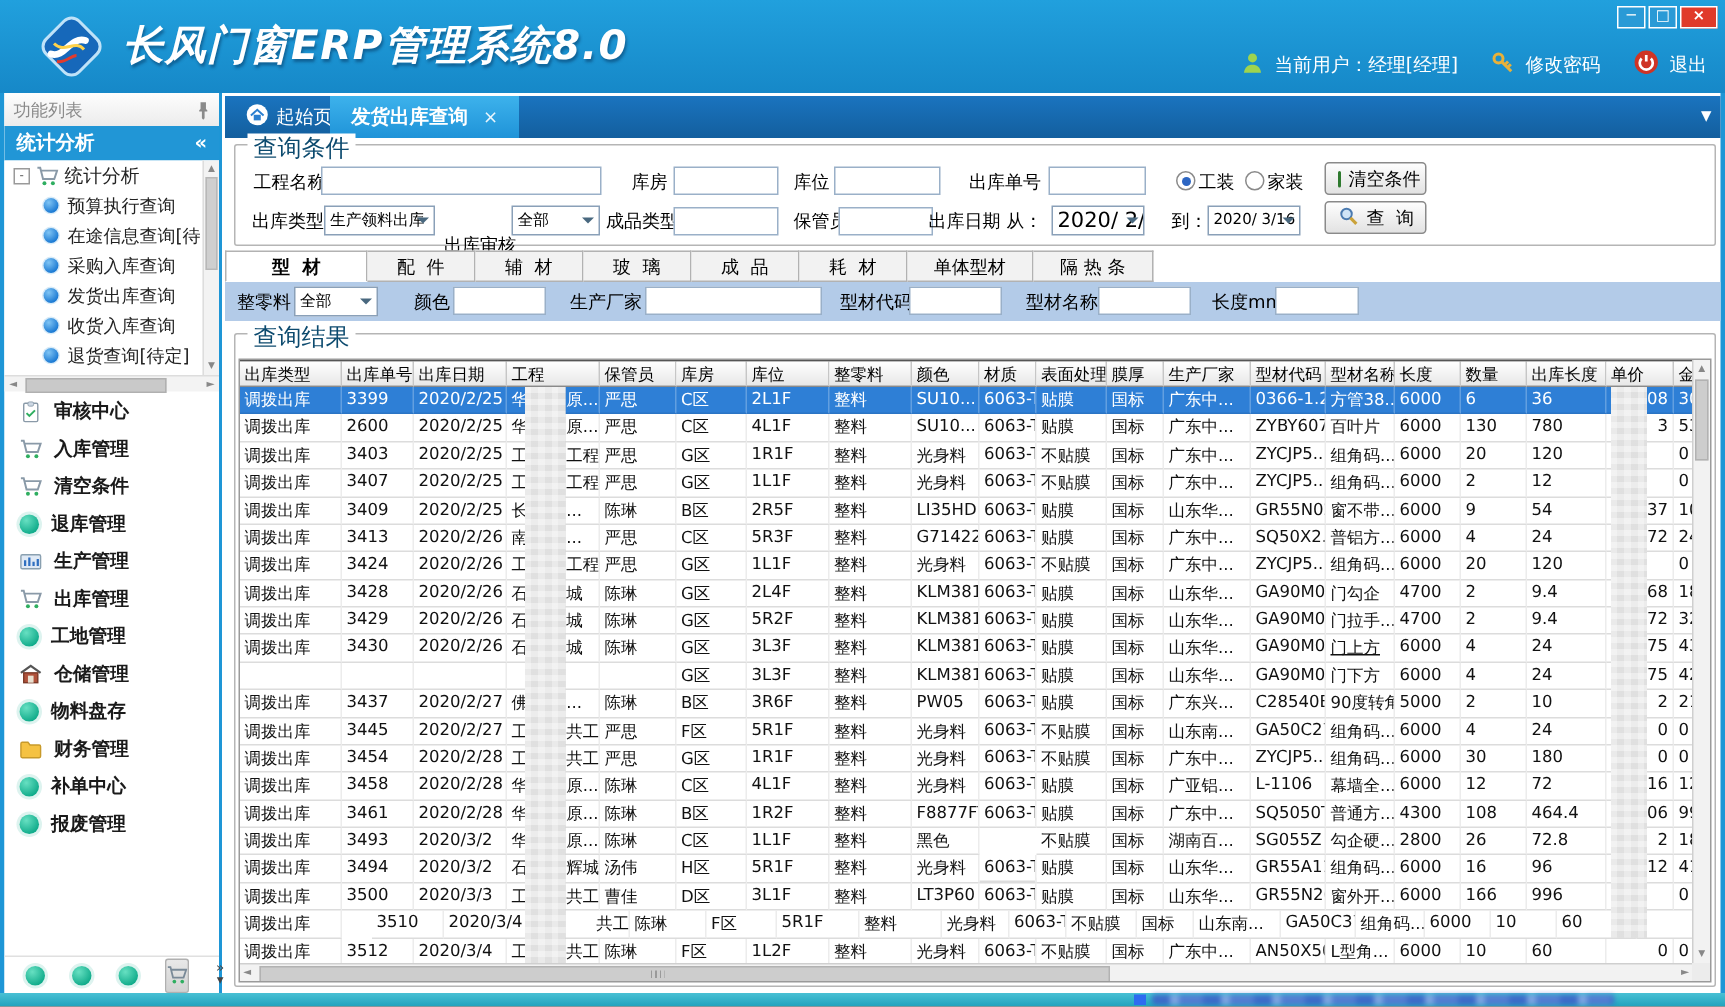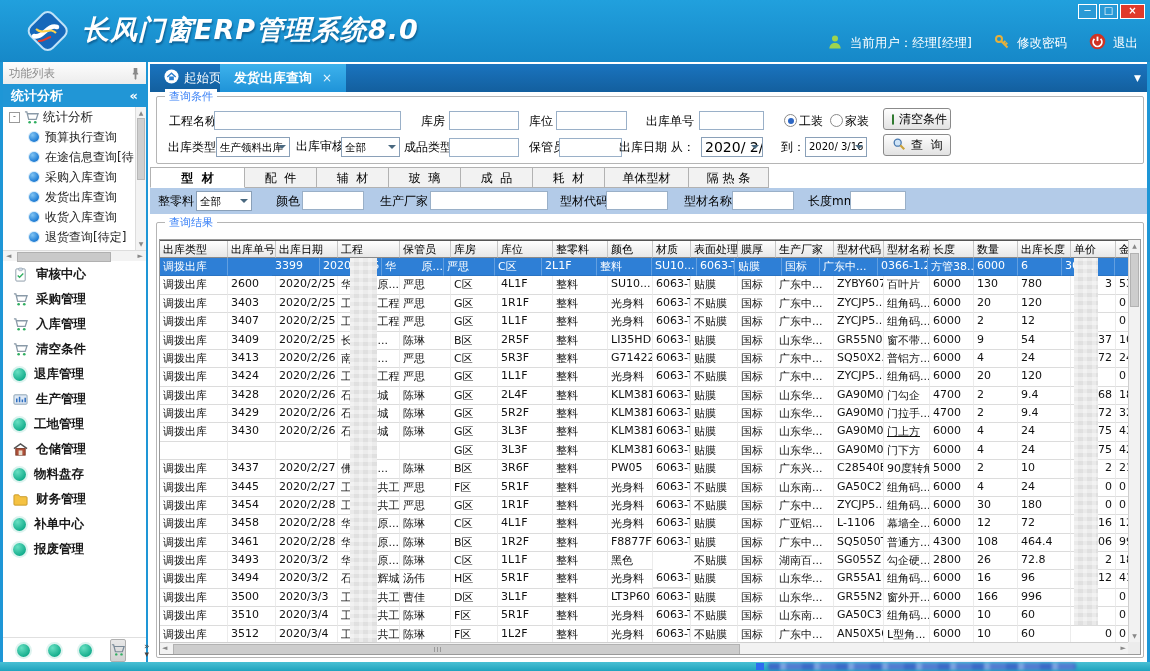--- a/index.html
+++ b/index.html
@@ -57,21 +57,21 @@
   .tabbar{position:absolute;left:150px;top:64px;right:3px;height:28px;background:linear-gradient(#1a74bf,#135f9e);}
   .tab-home{position:absolute;left:2px;top:0;height:28px;display:flex;align-items:center;gap:5px;
             padding:0 12px;color:#fff;font-size:12.5px;cursor:pointer;}
   .tab-active{position:absolute;left:70px;top:0;height:28px;display:flex;align-items:center;gap:10px;
             padding:0 14px;color:#fff;font-size:13px;font-weight:bold;cursor:pointer;
             background:linear-gradient(#3db2ec,#1f93d8);}
   .tab-close{font-weight:normal;font-size:12px;opacity:.9;}
   .tab-caret{position:absolute;right:6px;top:9px;color:#fff;font-size:9px;}
   
   .gbox{position:absolute;border:1px solid #b5b5b5;border-radius:2px;background:#fff;}
-  .gbox>.glabel{position:absolute;top:-8px;left:8px;background:#fff;padding:0 4px;font-size:11px;color:#3b82f6;}
+  .gbox>.glabel{position:absolute;top:-8px;left:8px;background:#fff;padding:0 4px;font-size:16px;color:#0c4a6e;}
   .querybox{left:156px;top:96px;width:986px;height:66px;}
   .qlbl{position:absolute;font-size:12px;color:#000;line-height:20px;}
   .qinput{position:absolute;height:19px;border:1px solid #9ab0c8;background:#fff;box-sizing:border-box;
           font-size:11px;padding:0 3px;font-family:inherit;}
   .combo{position:absolute;height:20px;border:1px solid #8aa0b8;background:#fff;box-sizing:border-box;
          font-size:10.5px;line-height:18px;padding:0 13px 0 3px;overflow:hidden;white-space:nowrap;cursor:pointer;}
   .combo::after{content:"";position:absolute;right:3px;top:7px;border:4px solid transparent;border-top-color:#49687f;}
   .radio{display:inline-block;width:11px;height:11px;border-radius:50%;border:1px solid #8a8a8a;
          background:#fff;position:relative;vertical-align:-2px;cursor:pointer;}
   .radio.on::after{content:"";position:absolute;left:2.5px;top:2.5px;width:6px;height:6px;border-radius:50%;background:#2d66c3;}
@@ -241,56 +241,56 @@
           <span>审核中心</span>
         </div>
         <div class="menu-item">
           <span style="display:flex;align-items:center;">
             <svg width="15" height="15" viewBox="0 0 16 16">
               <path d="M1 2h2l2 8h8l2-6H4" fill="none" stroke="#8a9aa8" stroke-width="1.4"></path>
               <circle cx="6" cy="13" r="1.4" fill="#2fae60"></circle>
               <circle cx="12" cy="13" r="1.4" fill="#2fae60"></circle>
             </svg>
           </span>
-          <span>采购管理</span>
+          <span>入库管理</span>
         </div>
         <div class="menu-item">
           <span style="display:flex;align-items:center;">
             <svg width="15" height="15" viewBox="0 0 16 16">
               <path d="M1 2h2l2 8h8l2-6H4" fill="none" stroke="#8a9aa8" stroke-width="1.4"></path>
               <circle cx="6" cy="13" r="1.4" fill="#2fae60"></circle>
               <circle cx="12" cy="13" r="1.4" fill="#2fae60"></circle>
             </svg>
           </span>
-          <span>入库管理</span>
+          <span>清空条件</span>
+        </div>
+        <div class="menu-item">
+          <span style="display:flex;align-items:center;">
+            <span class="gdot"></span>
+          </span>
+          <span>退库管理</span>
+        </div>
+        <div class="menu-item">
+          <span style="display:flex;align-items:center;">
+            <svg width="15" height="15" viewBox="0 0 16 16">
+              <rect x="1" y="3" width="14" height="10" rx="1" fill="#dfe9f5" stroke="#8aa0b0"></rect>
+              <path d="M4 11V7M7 11V5M10 11V8M13 11V6" stroke="#2f6fc0" stroke-width="1.6"></path>
+            </svg>
+          </span>
+          <span>生产管理</span>
         </div>
         <div class="menu-item">
           <span style="display:flex;align-items:center;">
             <svg width="15" height="15" viewBox="0 0 16 16">
               <path d="M1 2h2l2 8h8l2-6H4" fill="none" stroke="#8a9aa8" stroke-width="1.4"></path>
               <circle cx="6" cy="13" r="1.4" fill="#2fae60"></circle>
               <circle cx="12" cy="13" r="1.4" fill="#2fae60"></circle>
             </svg>
           </span>
-          <span>清空条件</span>
-        </div>
-        <div class="menu-item">
-          <span style="display:flex;align-items:center;">
-            <span class="gdot"></span>
-          </span>
-          <span>退库管理</span>
-        </div>
-        <div class="menu-item">
-          <span style="display:flex;align-items:center;">
-            <svg width="15" height="15" viewBox="0 0 16 16">
-              <rect x="1" y="3" width="14" height="10" rx="1" fill="#dfe9f5" stroke="#8aa0b0"></rect>
-              <path d="M4 11V7M7 11V5M10 11V8M13 11V6" stroke="#2f6fc0" stroke-width="1.6"></path>
-            </svg>
-          </span>
-          <span>生产管理</span>
+          <span>出库管理</span>
         </div>
         <div class="menu-item">
           <span style="display:flex;align-items:center;">
             <span class="gdot"></span>
           </span>
           <span>工地管理</span>
         </div>
         <div class="menu-item">
           <span style="display:flex;align-items:center;">
             <svg width="15" height="15" viewBox="0 0 16 16">
@@ -373,21 +373,21 @@
     <span style="position:absolute;left:627px;top:17px;" class="radio on"></span>
     <span class="qlbl" style="left:642px;top:14px;">工装</span>
     <span style="position:absolute;left:673px;top:17px;" class="radio"></span>
     <span class="qlbl" style="left:688px;top:14px;">家装</span>
     <div class="btn" style="left:726px;top:11px;width:68px;">
       <span class="greenrect"></span><span>清空条件</span>
     </div>
 
     <div class="qlbl" style="left:11px;top:40px;">出库类型</div>
     <div class="combo" style="left:59px;top:40px;width:74px;"><span>生产领料出库</span></div>
-    <div class="qlbl" style="left:139px;top:39px;">出库审核</div>
+    <div class="qlbl" style="left:139px;top:56px;">出库审核</div>
     <div class="combo" style="left:184px;top:40px;width:59px;"><span>全部</span></div>
     <div class="qlbl" style="left:247px;top:40px;">成品类型</div>
     <input class="qinput" style="left: 292px; top: 41px; width: 70px;">
     <div class="qlbl" style="left:372px;top:40px;">保管员</div>
     <input class="qinput" style="left: 402px; top: 41px; width: 63px;">
     <div class="qlbl" style="left:462px;top:40px;">出库日期 从：</div>
     <div class="combo" style="left:544px;top:40px;width:62px;font-size:14px;"><span>2020/ 2/16</span></div>
     <div class="qlbl" style="left:624px;top:40px;">到：</div>
     <div class="combo" style="left:648px;top:40px;width:62px;font-size:10px;"><span>2020/ 3/16</span></div>
     <div class="btn" style="left:726px;top:37px;width:68px;">
@@ -446,21 +446,21 @@
           <span class="ghc" style="width: 46px;">型材名称</span>
           <span class="ghc" style="width: 44px;">长度</span>
           <span class="ghc" style="width: 44px;">数量</span>
           <span class="ghc" style="width: 53px;">出库长度</span>
           <span class="ghc" style="width: 45px;">单价</span>
           <span class="ghc" style="width: 30px;">金</span>
         </div>
       <div class="grid-body" id="gridBody">
           <div class="grow sel">
             <span class="gc" style="width: 68px;">调拨出库</span>
-            <span class="gc" style="width: 48px; margin-left: 44px;">3399</span>
+            <span class="gc" style="width: 48px;">3399</span>
             <span class="gc" style="width: 62px;">2020/2/25</span>
             <span class="gc" style="width: 62px;">华　　 原...</span>
             <span class="gc" style="width: 51px;">严思</span>
             <span class="gc" style="width: 47px;">C区</span>
             <span class="gc" style="width: 55px;">2L1F</span>
             <span class="gc" style="width: 55px;">整料</span>
             <span class="gc" style="width: 45px;">SU10...</span>
             <span class="gc" style="width: 38px;">6063-T5</span>
             <span class="gc" style="width: 47px;">贴膜</span>
             <span class="gc" style="width: 38px;">国标</span>
@@ -864,21 +864,21 @@
             <span class="gc" style="width: 50px;">GR55N26</span>
             <span class="gc" style="width: 46px;">窗外开...</span>
             <span class="gc" style="width: 44px;">6000</span>
             <span class="gc" style="width: 44px;">166</span>
             <span class="gc" style="width: 53px;">996</span>
             <span class="gc price" style="width: 45px;"></span>
             <span class="gc" style="width: 30px;">0</span>
           </div>
           <div class="grow">
             <span class="gc" style="width: 68px;">调拨出库</span>
-            <span class="gc" style="width: 48px;">3510</span>
+            <span class="gc" style="width: 48px; margin-left: 20px;">3510</span>
             <span class="gc" style="width: 62px;">2020/3/4</span>
             <span class="gc" style="width: 62px;">工　　 共工程</span>
             <span class="gc" style="width: 51px;">陈琳</span>
             <span class="gc" style="width: 47px;">F区</span>
             <span class="gc" style="width: 55px;">5R1F</span>
             <span class="gc" style="width: 55px;">整料</span>
             <span class="gc" style="width: 45px;">光身料</span>
             <span class="gc" style="width: 38px;">6063-T5</span>
             <span class="gc" style="width: 47px;">不贴膜</span>
             <span class="gc" style="width: 38px;">国标</span>

